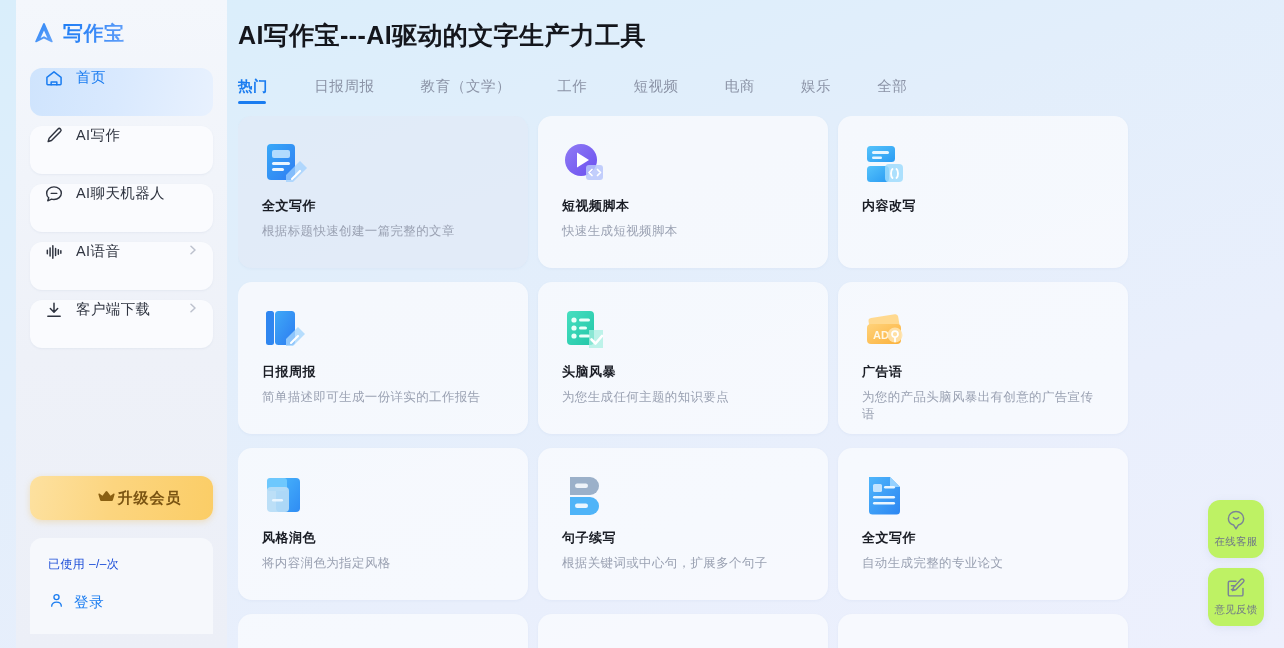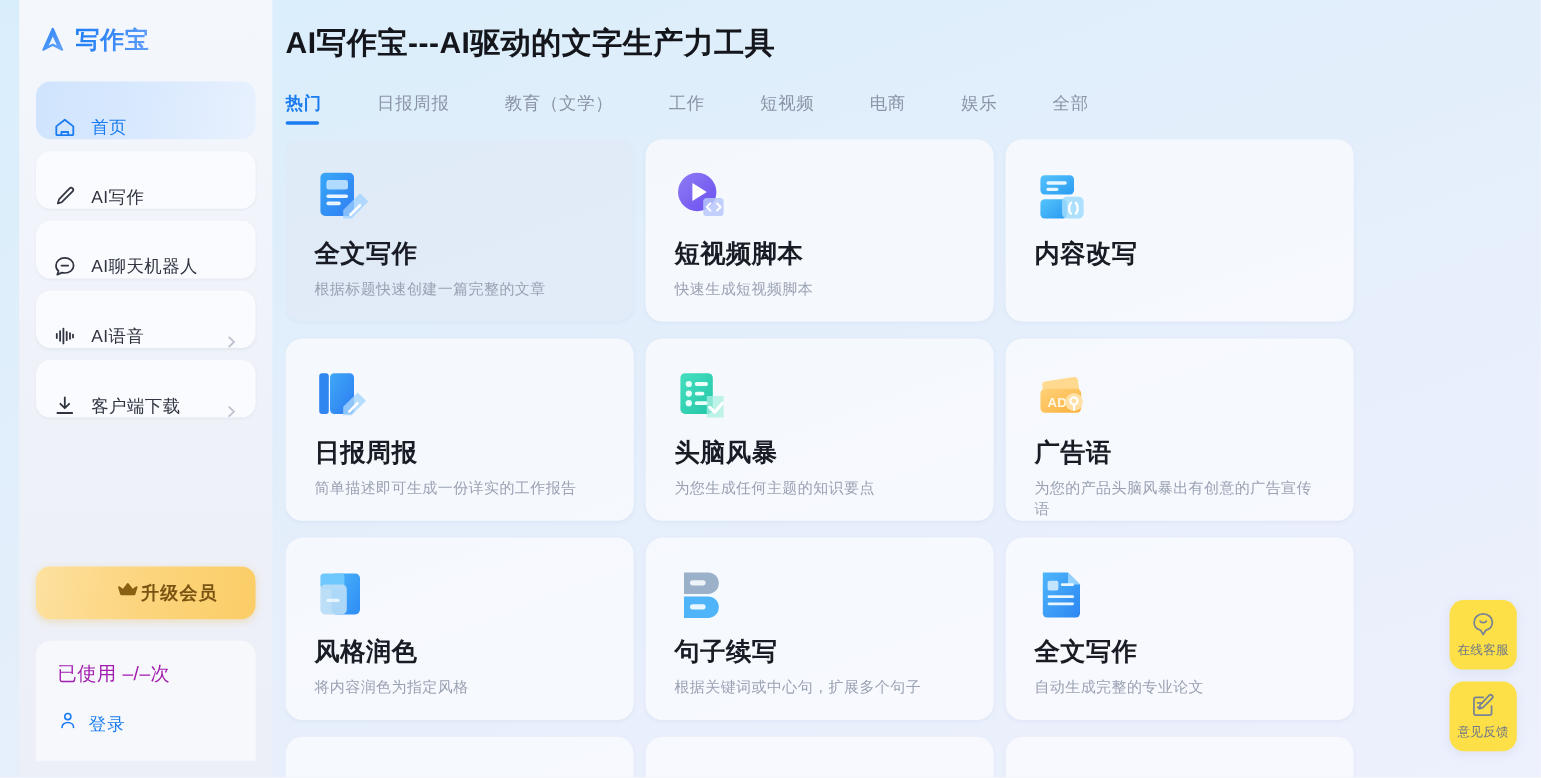--- a/index.html
+++ b/index.html
@@ -19,21 +19,21 @@
   #logo{ display:flex; align-items:center; gap:7px; padding:14px 0 0 16px; height:52px; }
   #logo .mark{ width:24px; height:24px; flex:0 0 24px; }
   #logo .word{
     font-size:20px; font-weight:700; letter-spacing:.5px;
     background:linear-gradient(95deg,#1f7ef5 0%,#3d8bf7 55%,#62a0f9 100%);
     -webkit-background-clip:text; background-clip:text; color:transparent;
   }
 
   #nav{ padding:16px 14px 0 14px; display:flex; flex-direction:column; gap:10px; }
   .nav-item{
-    position:relative; height:48px; border-radius:12px; display:flex; align-items:flex-end;
+    position:relative; height:48px; border-radius:12px; display:flex; align-items:flex-start;
     padding:0 14px; gap:12px; background:#fafbfe;
     box-shadow:0 1px 2px rgba(130,145,175,.10);
     cursor:pointer;
   }
   .nav-item .ic{ width:20px; height:20px; flex:0 0 20px; display:block; }
   .nav-item .lbl{ font-size:14.5px; color:#2f3440; letter-spacing:.4px; }
   .nav-item .chev{ margin-left:auto; width:12px; height:12px; opacity:.55; }
   .nav-item.active{
     background:linear-gradient(100deg,#cfe4fd 0%,#d9e9fe 48%,#e8f1fe 100%);
     box-shadow:none;
@@ -44,21 +44,21 @@
   #vip{
     height:44px; border-radius:12px; display:flex; align-items:center; justify-content:center; gap:2px;
     background:linear-gradient(100deg,#fde1a0 0%,#fcd57f 45%,#fbcd66 100%);
     box-shadow:0 2px 6px rgba(235,190,95,.35); cursor:pointer; margin-bottom:18px;padding-left:35px;
   }
   #vip .lbl{ font-size:15px; font-weight:700; color:#7a5412; letter-spacing:1px; }
   #account{
     background:#f6f8fc; border-radius:12px 12px 0 0; padding:18px 18px 20px 18px;
     min-height:96px;
   }
-  #account .used{ font-size:16px; color:#a21caf; letter-spacing:.4px; margin-bottom:19px; }
+  #account .used{ font-size:12px; color:#1d4ed8; letter-spacing:.4px; margin-bottom:19px; }
   #account .login{ display:flex; align-items:center; gap:9px; cursor:pointer; }
   #account .login .lbl{ font-size:14.5px; color:#1a7cf0; letter-spacing:.8px; }
 
   
   #main{ position:absolute; left:211px; top:0; right:0; bottom:0; padding:0 0 0 27px; }
   #page-title{
     font-size:25px; font-weight:700; color:#14161c; letter-spacing:.4px;
     padding-top:19px;
   }
   #tabs{ display:flex; align-items:flex-end; gap:0; margin-top:20px; height:32px; }
@@ -75,27 +75,27 @@
   #grid-wrap{ margin-top:12px; height:538px; overflow:hidden; }
   #grid{ display:grid; grid-template-columns:repeat(3,290px); gap:14px 10px; }
   .card{
     height:152px; border-radius:14px; padding:25px 22px 0 24px;
     background:rgba(250,251,254,.78);
     box-shadow:0 1px 3px rgba(120,140,180,.07);
     cursor:pointer; position:relative; overflow:hidden;
   }
   .card.hl{ background:rgba(226,232,245,.62); }
   .card .ico{ width:46px; height:46px; display:block; margin-bottom:10px; }
-  .card .t{ font-size:21px; font-weight:700; color:#191c24; letter-spacing:.5px; margin-bottom:8px; }
+  .card .t{ font-size:13px; font-weight:700; color:#191c24; letter-spacing:.5px; margin-bottom:8px; }
   .card .d{ font-size:12.5px; color:#9aa1b2; letter-spacing:.35px; }
 
   
   #float{ position:absolute; right:20px; top:500px; width:56px; display:flex; flex-direction:column; gap:10px; }
   .fbtn{
-    width:56px; height:58px; border-radius:12px; background:#fde047;
+    width:56px; height:58px; border-radius:12px; background:#bef264;
     box-shadow:0 2px 8px rgba(120,140,180,.13);
     display:flex; flex-direction:column; align-items:center; justify-content:center; gap:4px; cursor:pointer;
   }
   .fbtn .ic{ width:22px; height:22px; display:block; }
   .fbtn .lbl{ font-size:10.5px; color:#6f7788; letter-spacing:.2px; }
 </style>
 </head>
 <body>
 
 <div id="sidebar">

